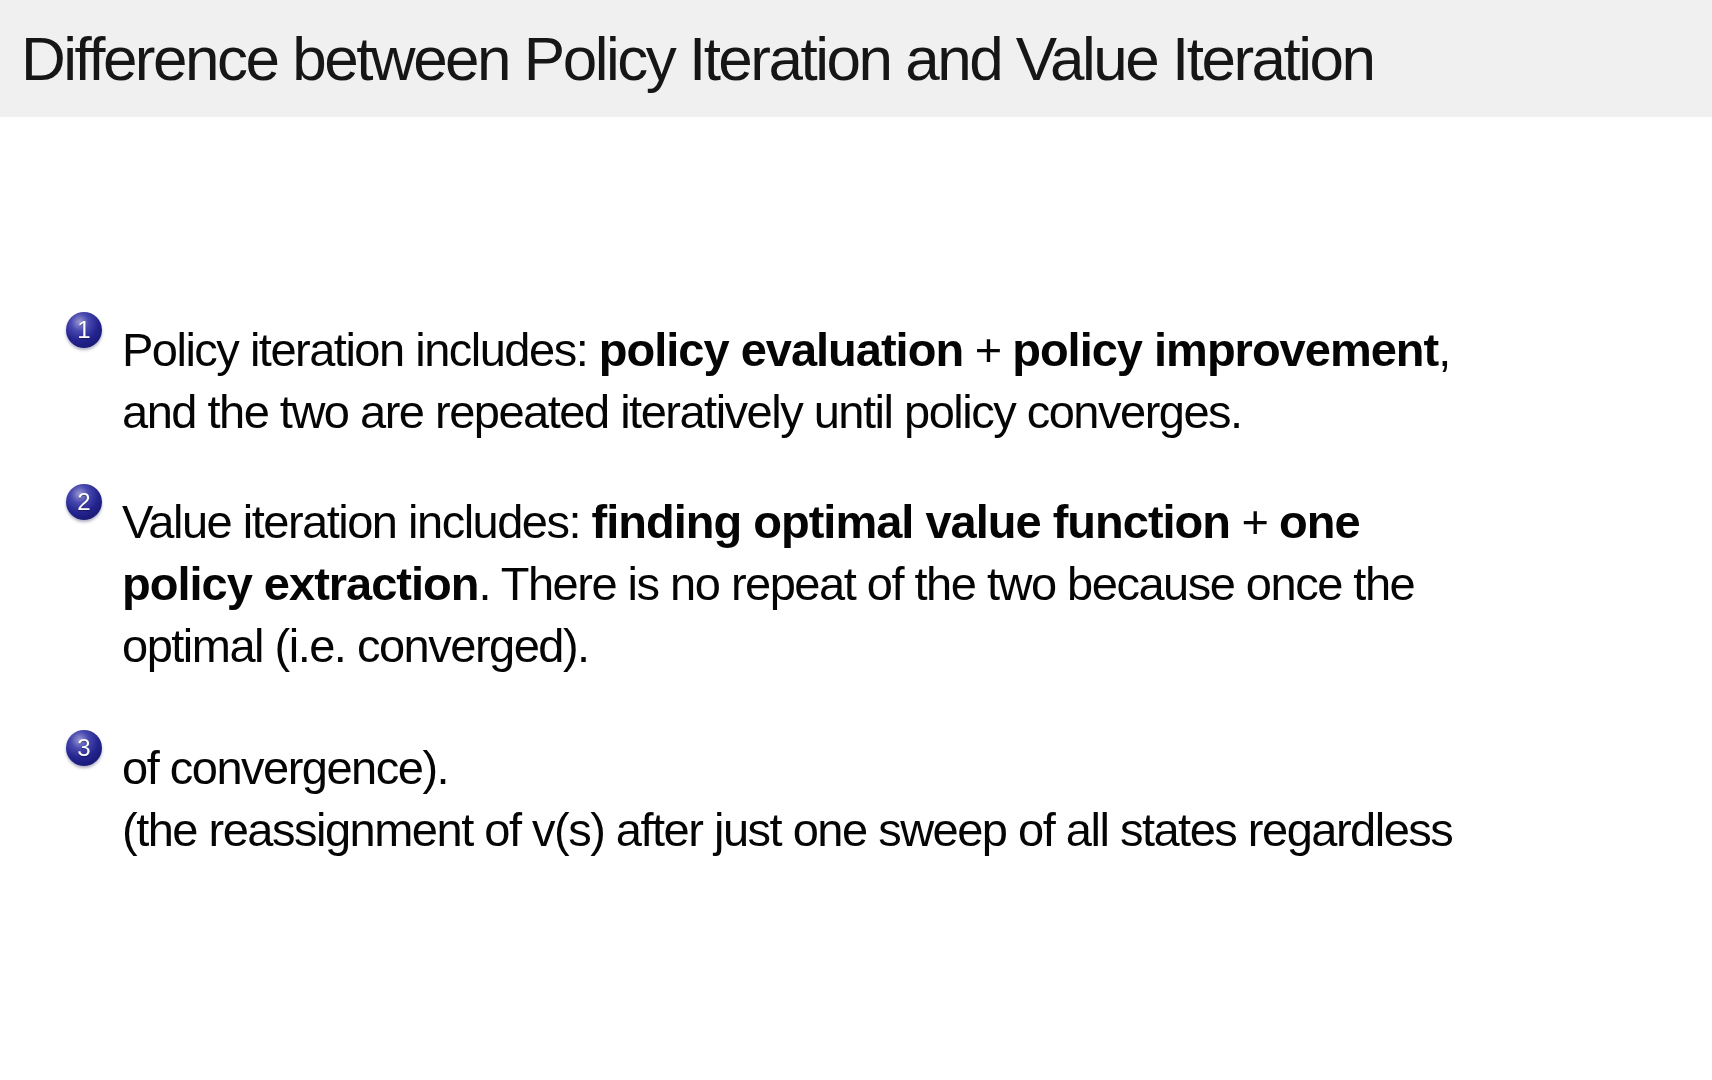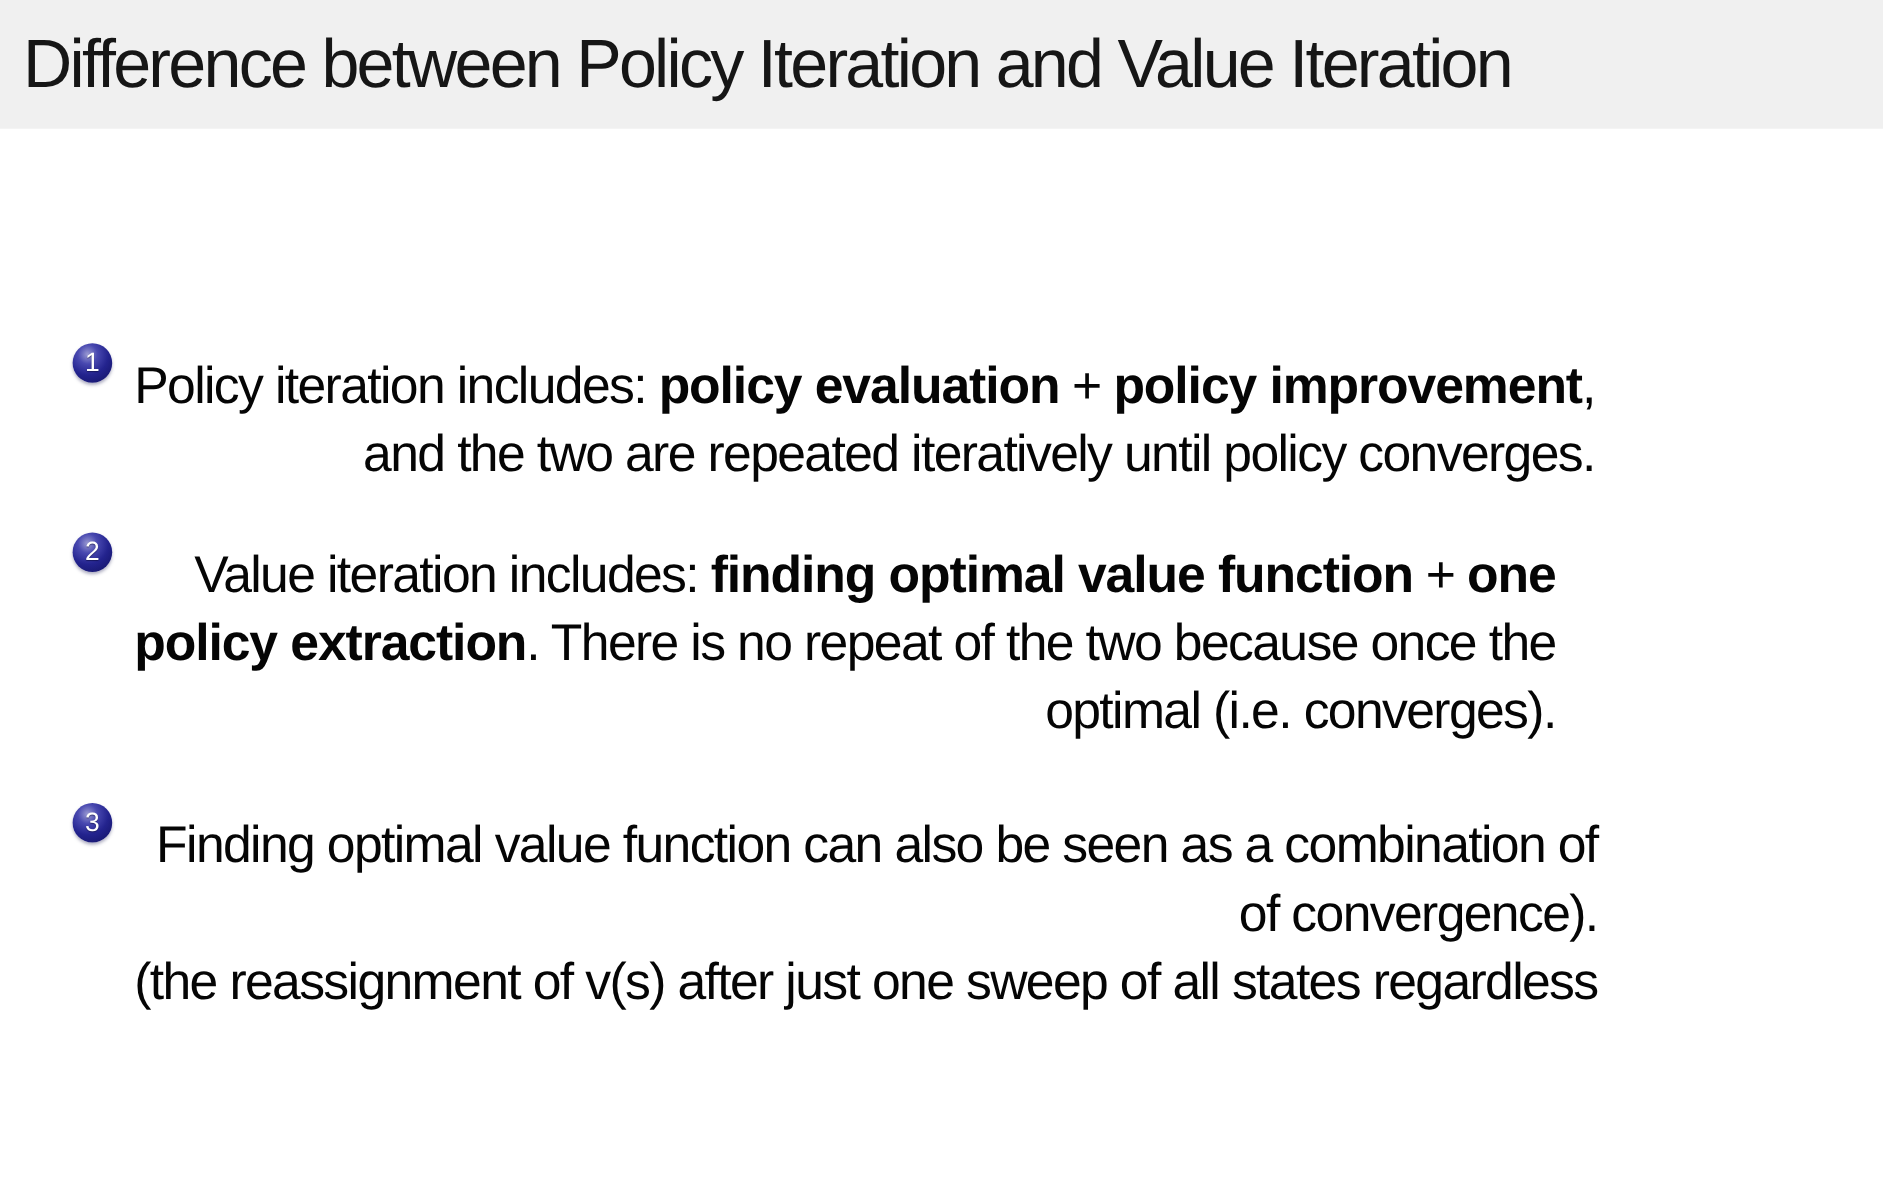--- a/index.html
+++ b/index.html
@@ -18,21 +18,20 @@
     --ball-light: #9a9ad2;
     --ball-hi: #4848b0;
     --ball-mid: #23238e;
     --ball-dark: #11115f;
     --ball-number: #ffffff;
   }
   .slide {
     position: relative;
     width: 1712px;
     height: 940px;
-    text-align: right;
   }
   .header {
     height: 117px;
     background: var(--header-bg);
     display: flex;
     align-items: center;
     padding-left: 21px;
     box-sizing: border-box;
   }
   .title {
@@ -100,25 +99,24 @@
         <div class="text">
           <div class="line"><span>Policy iteration includes: </span><span class="b">policy evaluation</span><span> + </span><span class="b">policy improvement</span><span>,</span></div>
           <div class="line"><span>and the two are repeated iteratively until policy converges.</span></div>
         </div>
       </div>
       <div class="item">
         <div class="ball">2</div>
         <div class="text">
           <div class="line"><span>Value iteration includes: </span><span class="b">finding optimal value function</span><span> + </span><span class="b">one</span></div>
           <div class="line"><span class="b">policy extraction</span><span>. There is no repeat of the two because once the</span></div>
-          <div class="line"><span>optimal (i.e. converges).</span></div>
+          <div class="line"><span>optimal (i.e. converged).</span></div>
         </div>
       </div>
       <div class="item">
         <div class="ball">3</div>
         <div class="text">
-          <div class="line"><span>Finding optimal value function can also be seen as a combination of</span></div>
           <div class="line"><span>of convergence).</span></div>
           <div class="line"><span>(the reassignment of v(s) after just one sweep of all states regardless</span></div>
         </div>
       </div>
     </div>
 </div>
 
 </body></html>

